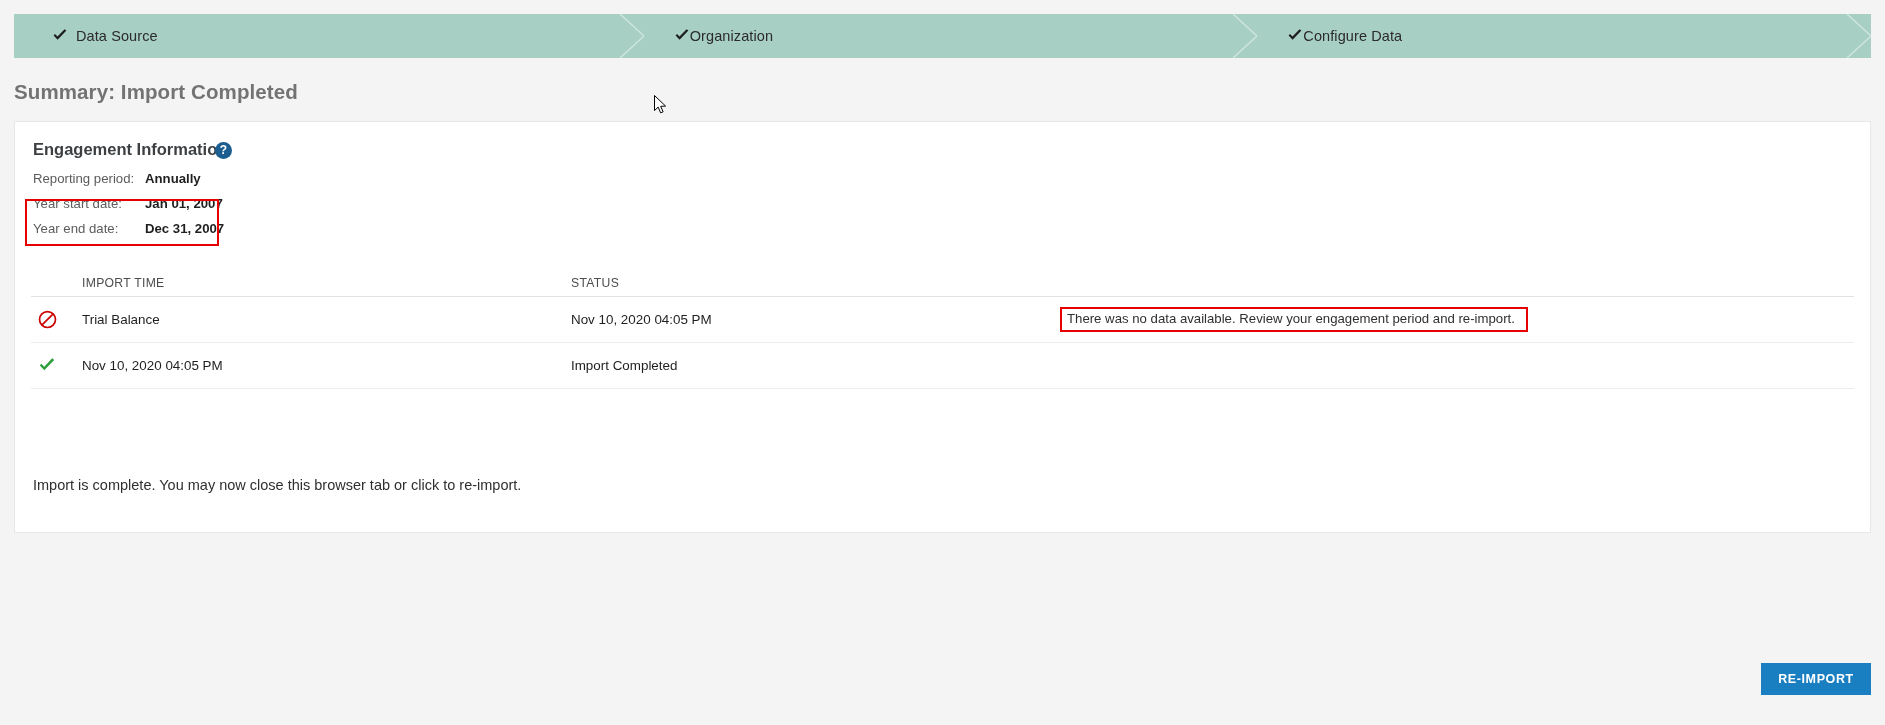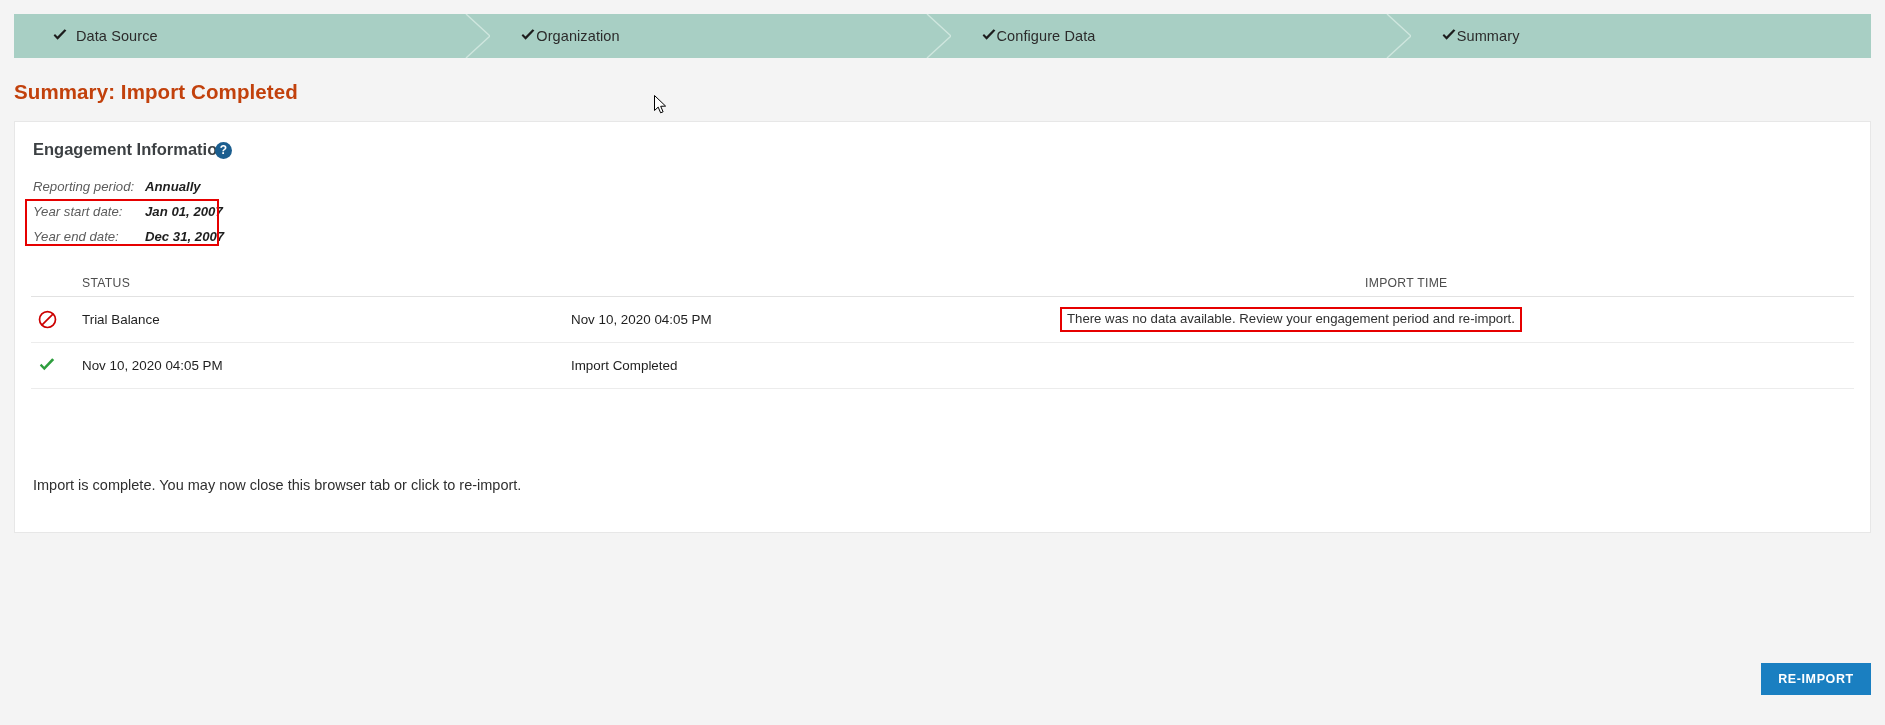--- a/index.html
+++ b/index.html
@@ -59,21 +59,21 @@
   .step:first-child { padding-left: 62px; }
   .step-label { display: inline-block; letter-spacing: .1px; }
 
   
   .page-title {
     position: absolute;
     left: 14px;
     top: 80px;
     font-size: 20.5px;
     font-weight: bold;
-    color: #c2410c;
+    color: #737373;
     letter-spacing: .1px;
   }
 
   
   .cursor {
     position: absolute;
     left: 654px;
     top: 95px;
     width: 14px;
     height: 20px;
@@ -109,21 +109,21 @@
     background: #1b5e8f;
     color: #ffffff;
     font-size: 12px;
     font-weight: bold;
     line-height: 17px;
     text-align: center;
     cursor: pointer;
   }
 
   
-  .info-block { position: absolute; left: 18px; top: 52px; font-style: italic; }
+  .info-block { position: absolute; left: 18px; top: 44px; }
   .info-row {
     display: flex;
     align-items: center;
     height: 25px;
     font-size: 13.2px;
   }
   .info-label { width: 112px; color: #5c5c5c; }
   .info-value { color: #1f1f1f; font-weight: bold; }
 
   .highlight-dates {
@@ -171,21 +171,21 @@
   .cell-icon {
     width: 51px;
     flex: 0 0 51px;
     display: flex;
     align-items: center;
     padding-left: 7px;
   }
   .status-error-box {
     display: inline-block;
     border: 2.5px solid #e60000;
-    padding: 2px 5px 3px 5px;
+    padding: 2px 11px 3px 5px;
     color: #303030;
     font-size: 13.2px;
     line-height: 1.15;
   }
 
   
   .footer-note {
     position: absolute;
     left: 18px;
     top: 355px;
@@ -251,28 +251,20 @@
         </svg>
     </span>
     <span class="step-label">Configure Data</span>
     <span class="step-sep">
       <svg width="26" height="44" viewBox="0 0 26 44">
           <path d="M1 0 L25 22 L1 44" fill="none" stroke="#cfe6de" stroke-width="1.4"></path>
         </svg>
     </span>
   </div>
 
-  <div class="step">
-    <span class="step-check">
-      <svg viewBox="0 0 16 16" width="16" height="16">
-          <path d="M1.6 7.6 L5.6 11.8 L14.4 2.6 L12.6 1.2 L5.5 8.6 L3 6.1 Z" fill="currentColor"></path>
-        </svg>
-    </span>
-    <span class="step-label">Summary</span>
-  </div>
 
 </div>
 
 <div class="page-title">Summary: Import Completed</div>
 
 <div class="cursor">
   <svg width="14" height="20" viewBox="0 0 14 20">
     <path d="M0.5 0.5 L0.5 15.5 L4.2 12.1 L6.6 17.8 L9.1 16.8 L6.7 11.3 L11.6 11.1 Z" fill="#ffffff" stroke="#000000" stroke-width="1"></path>
   </svg>
 </div>
@@ -296,22 +288,22 @@
       <span class="info-value">Dec 31, 2007</span>
     </div>
   </div>
 
   <div class="highlight-dates"></div>
 
   <div class="table">
 
     <div class="thead">
       <div class="th col-icon"></div>
+      <div class="th col-time">IMPORT TIME</div>
       <div class="th col-status">STATUS</div>
-      <div class="th col-time">IMPORT TIME</div>
     </div>
 
     <div class="trow">
       <div class="cell-icon">
         <svg width="19" height="19" viewBox="0 0 20 20">
           <circle cx="10" cy="10" r="8.4" fill="none" stroke="#cc0000" stroke-width="1.8"></circle>
           <line x1="4.3" y1="15.7" x2="15.7" y2="4.3" stroke="#cc0000" stroke-width="1.8"></line>
         </svg>
       </div>
       <div class="col-type">Trial Balance</div>

